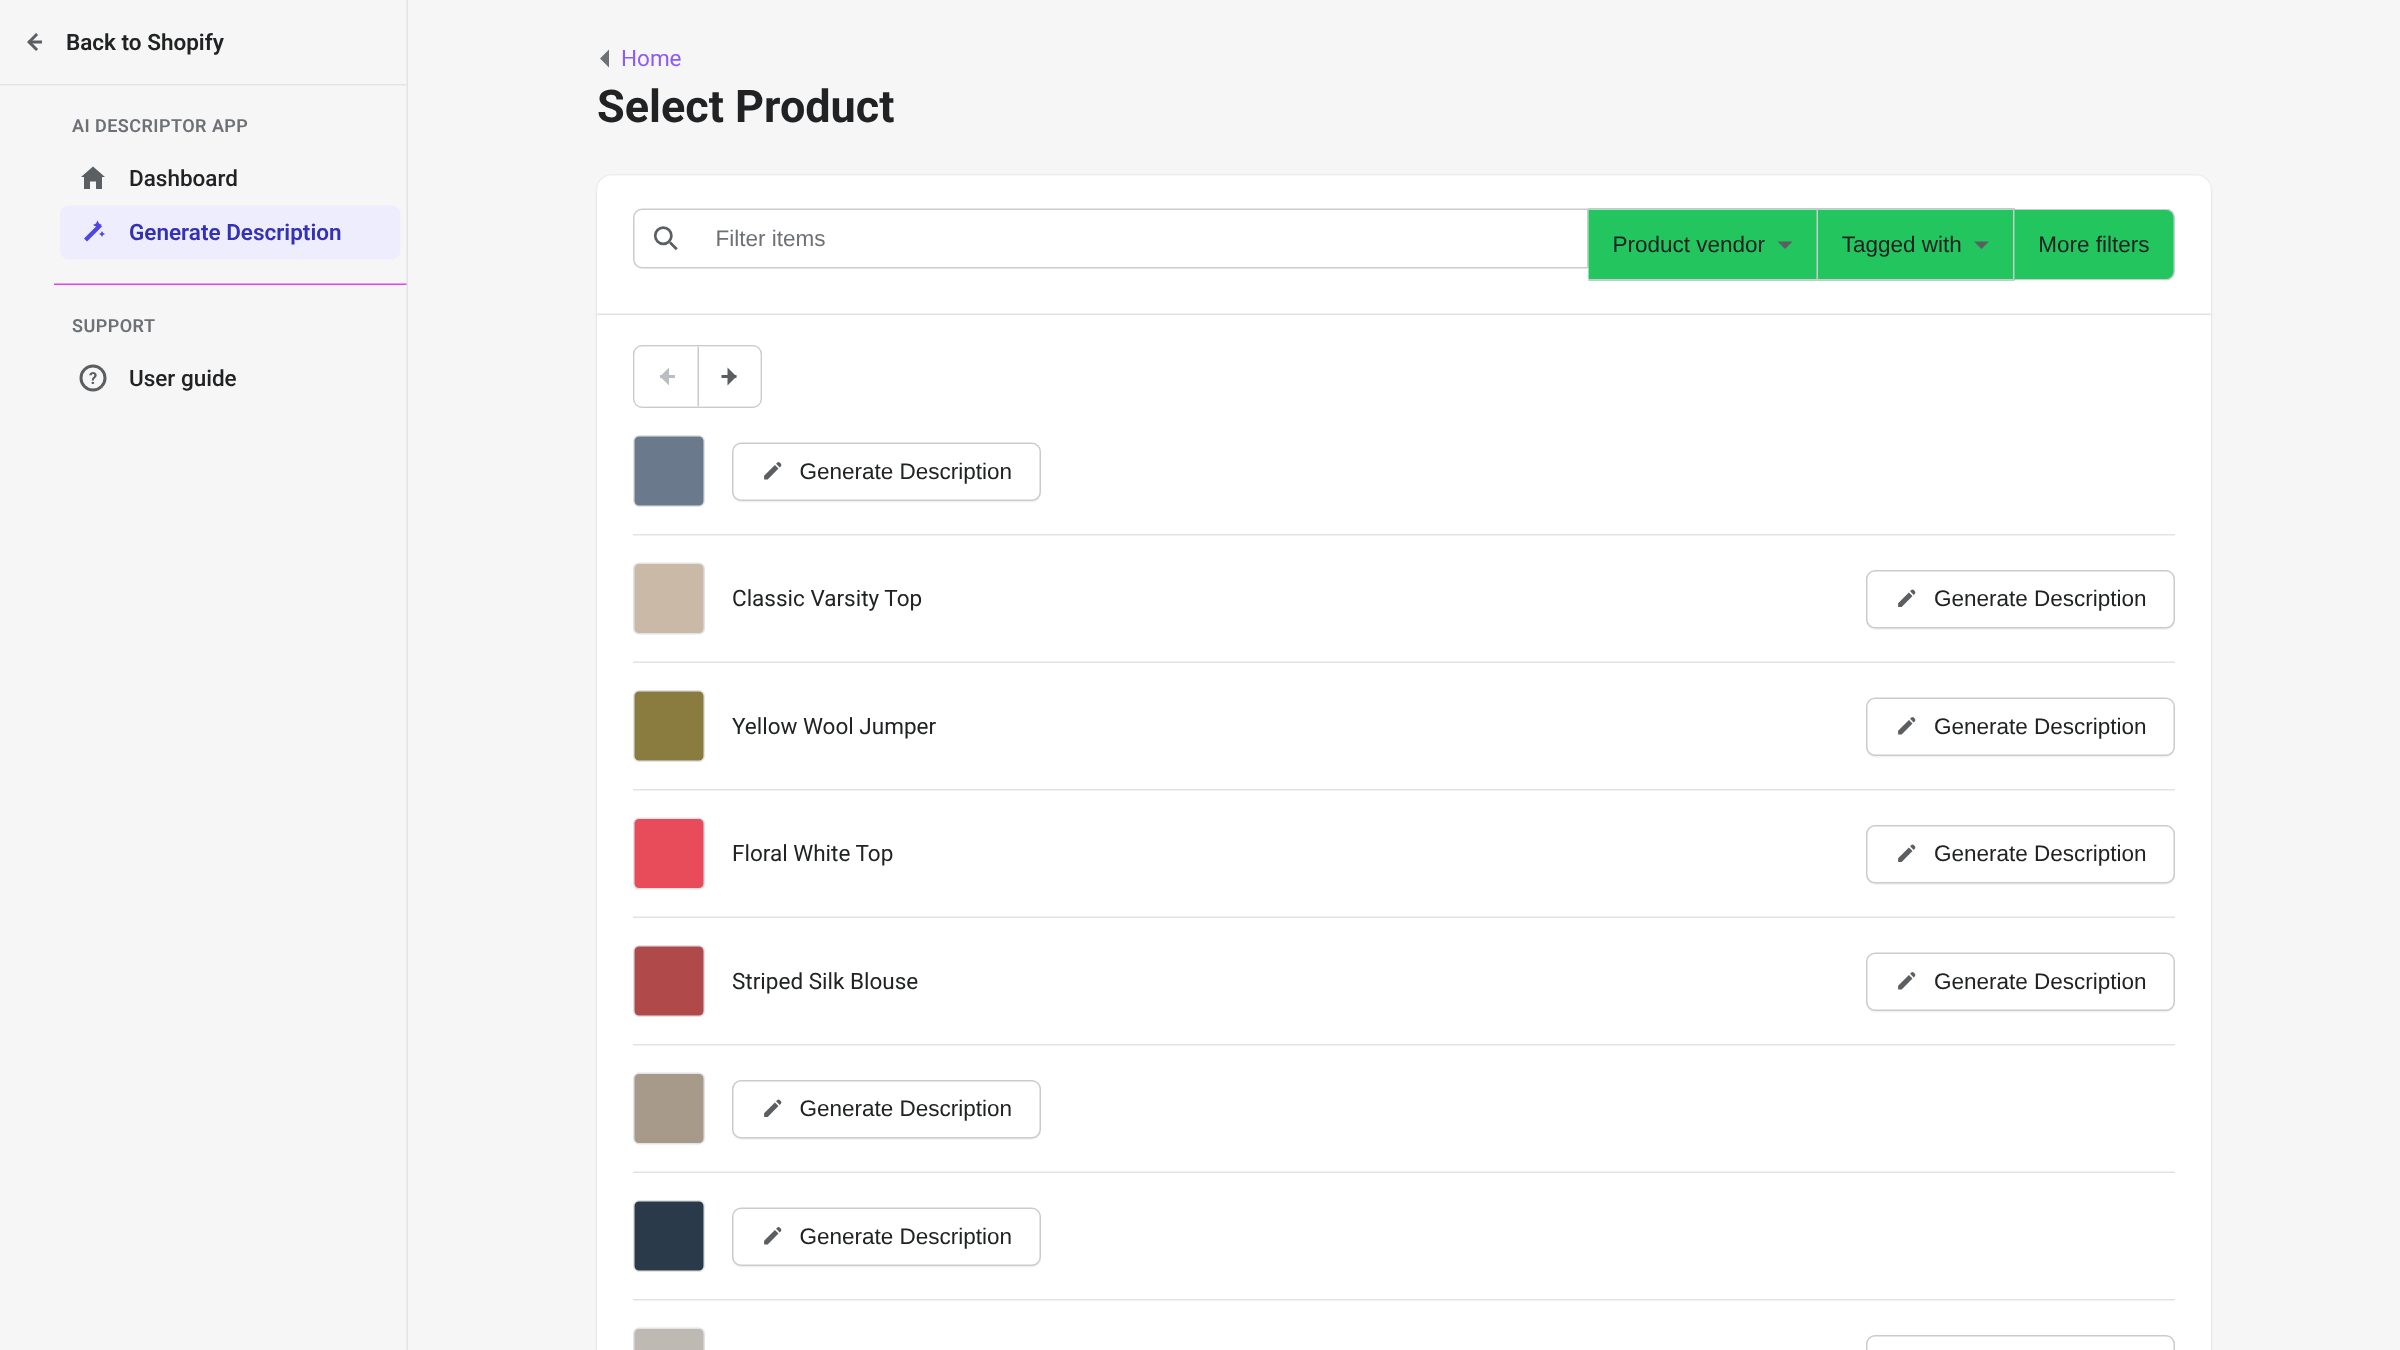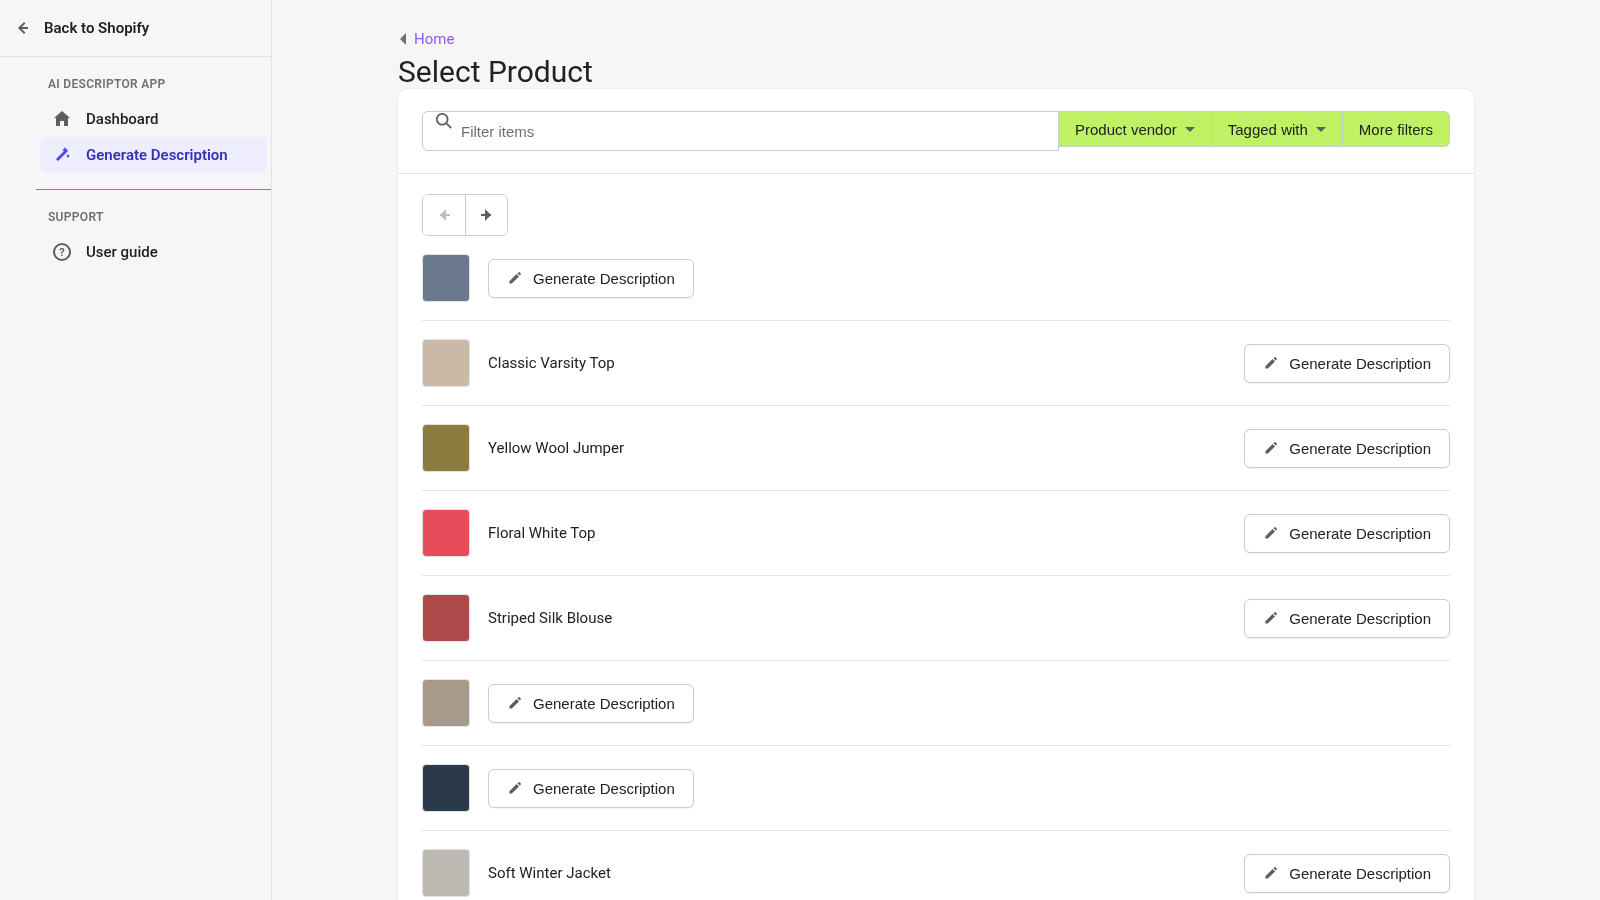--- a/index.html
+++ b/index.html
@@ -70,60 +70,63 @@
   display: flex;
   align-items: center;
   gap: 6px;
   color: #8b5cf6;
   font-size: 15px;
   cursor: pointer;
   margin-bottom: 6px;
 }
 .page-title {
   font-size: 30px;
-  font-weight: 400;
-  color: #202223;
+  font-weight: 700;
+  color: #202223;
+  margin-bottom: 28px;
 }
 .card {
   background: #fff;
   border-radius: 10px;
   box-shadow: 0 1px 2px rgba(0,0,0,0.06), 0 0 0 1px rgba(0,0,0,0.03);
 }
 .filter-bar {
   display: flex;
   padding: 22px 24px;
   border-bottom: 1px solid #e1e3e5;
 }
 .search-wrap {
   display: flex;
+  align-items: center;
   flex: 1;
   border: 1px solid #c9cccf;
   border-radius: 6px 0 0 6px;
   padding: 0 12px;
   height: 40px;
+  gap: 16px;
 }
 .search-wrap svg { flex-shrink: 0; margin-right: 8px; }
 .search-input {
   border: none;
   outline: none;
   font-size: 15px;
   flex: 1;
   background: transparent;
   color: #202223;
 }
 .search-input::placeholder { color: #6d7175; }
 .filter-btn {
   display: flex;
   align-items: center;
   gap: 8px;
   padding: 16px 16px;
-  height: 36px;
+  height: 48px;
   border: 1px solid #c9cccf;
   border-left: none;
-  background: #bef264;
+  background: #22c55e;
   font-size: 15px;
   color: #202223;
   cursor: pointer;
   white-space: nowrap;
 }
 .filter-btn:last-child { border-radius: 0 6px 6px 0; }
 .pager {
   padding: 20px 24px 0 24px;
   display: flex;
 }

